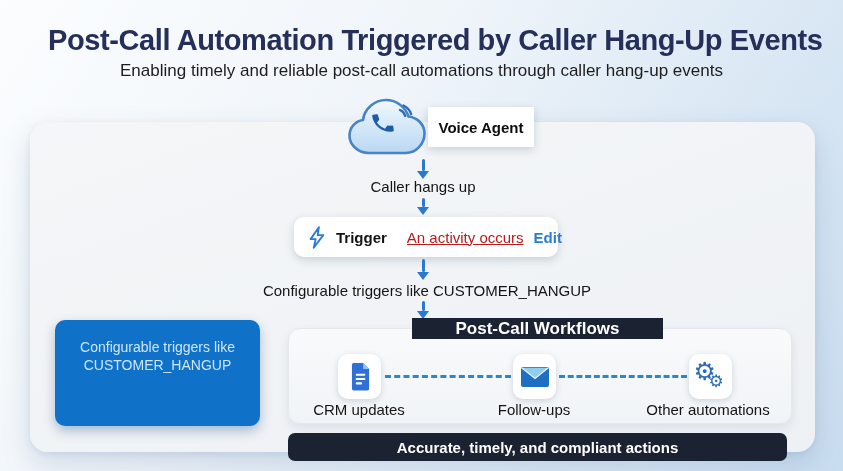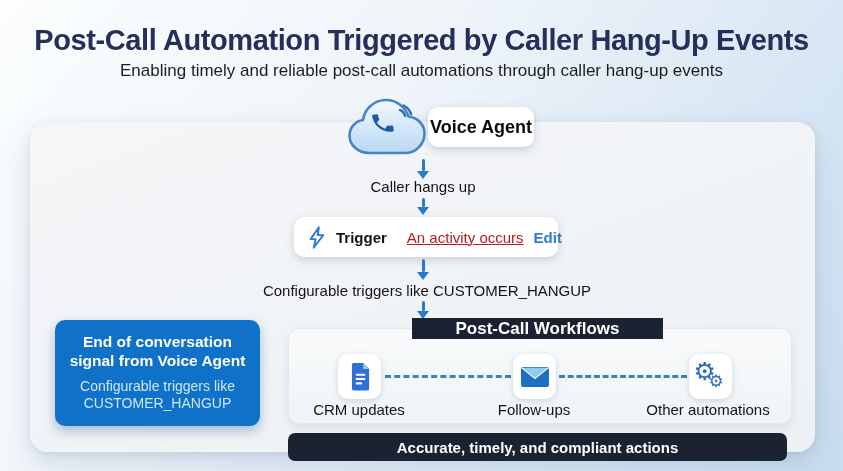--- a/index.html
+++ b/index.html
@@ -8,44 +8,45 @@
     font-family: "Liberation Sans", "DejaVu Sans", sans-serif;
     overflow: hidden;
   }
   .stage {
     position: relative;
     width: 843px; height: 471px;
     background: linear-gradient(125deg, #fbfdfe 0%, #f0f5fa 38%, #d9e7f4 72%, #c9ddf0 100%);
   }
   .title {
     position: absolute; top: 24px; left: 0; width: 843px;
-    text-align: center;
+    text-align: left;
     font-size: 29px; font-weight: 700; letter-spacing: -0.4px;
     color: #252f5a;
+    padding-left: 48px;
   }
   .subtitle {
     position: absolute; top: 61px; left: 0; width: 843px;
     text-align: center;
     font-size: 17px; font-weight: 400;
     color: #1d1d1f;
   }
   .outer-panel {
     position: absolute; left: 30px; top: 122px; width: 785px; height: 330px;
     background: linear-gradient(160deg, #f4f6f8 0%, #eef1f4 100%);
     border-radius: 18px;
     box-shadow: 0 12px 28px rgba(90, 120, 160, 0.22), 0 2px 6px rgba(90,120,160,0.12);
   }
   
   .cloud-wrap { position: absolute; left: 344px; top: 94px; width: 90px; height: 68px; z-index: 3; }
   .voice-pill {
     position: absolute; left: 428px; top: 107px; width: 106px; height: 40px;
-    background: #ffffff; border-radius: 10px;
+    background: #ffffff; border-radius: 0;
     box-shadow: 0 3px 8px rgba(60,80,110,0.22);
     display: flex; align-items: center; justify-content: center;
-    font-size: 18px; font-weight: 700; color: #0c0c0c; z-index: 2;
+    font-size: 15px; font-weight: 700; color: #0c0c0c; z-index: 2;
   }
   
   .v-arrow { position: absolute; left: 417px; width: 12px; z-index: 2; }
   .v-arrow .shaft { position: absolute; left: 4.5px; top: 0; width: 3px; background: #2a79cf; border-radius: 2px; }
   .v-arrow .head {
     position: absolute; left: 0; width: 0; height: 0;
     border-left: 6px solid transparent; border-right: 6px solid transparent;
     border-top: 8px solid #2a79cf;
   }
   .flow-text {
@@ -206,21 +207,20 @@
           <span class="g2">⚙</span>
       </span>
     </div>
 
     <div class="wf-label" style="left:70px;">CRM updates</div>
     <div class="wf-label" style="left:245px;">Follow-ups</div>
     <div class="wf-label" style="left:419px;">Other automations</div>
   </div>
 
   <div class="signal-box">
-    <div class="sb-title">End of conversation signal from Voice Agent</div>
     <div class="sb-sub">Configurable triggers like CUSTOMER_HANGUP</div>
   </div>
 
   <div class="footer-bar">
     <span>Accurate, timely, and compliant actions</span>
   </div>
 
 </div>
 
 </body></html>

